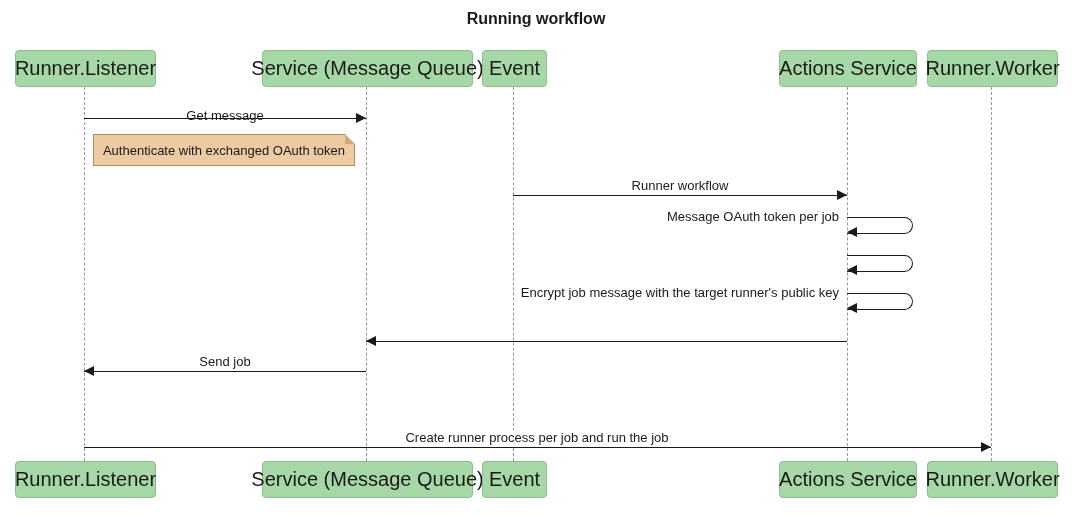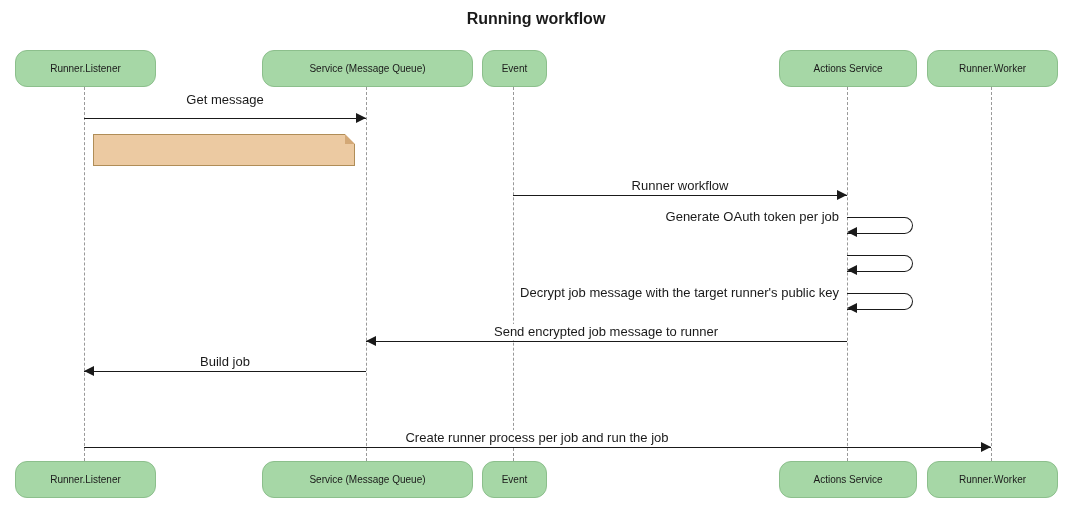--- a/index.html
+++ b/index.html
@@ -24,25 +24,25 @@
     top: 87px;
     height: 374px;
     width: 0;
     border-left: 1px dashed #999999;
   }
   .actor {
     position: absolute;
     height: 35px;
     background: #a6d7a6;
     border: 1px solid #8cbf8c;
-    border-radius: 12px;
+    border-radius: 4px;
     display: flex;
     align-items: center;
     justify-content: center;
-    font-size: 10px;
+    font-size: 20px;
     white-space: nowrap;
   }
   .msg-label {
     position: absolute;
     font-size: 13px;
     line-height: 16px;
     white-space: nowrap;
     background: #ffffff;
     padding: 0 2px;
   }
@@ -106,48 +106,48 @@
   <div class="lifeline" style="left:513px"></div>
   <div class="lifeline" style="left:847px"></div>
   <div class="lifeline" style="left:991px"></div>
 
   <div class="actor" style="left:15px;top:50px;width:139px">Runner.Listener</div>
   <div class="actor" style="left:262px;top:50px;width:209px">Service (Message Queue)</div>
   <div class="actor" style="left:482px;top:50px;width:63px">Event</div>
   <div class="actor" style="left:779px;top:50px;width:136px">Actions Service</div>
   <div class="actor" style="left:927px;top:50px;width:129px">Runner.Worker</div>
 
-  <div class="msg-label centered" style="left:225px;top:92px">Get message</div>
+  <div class="msg-label centered" style="left:225px;top:108px">Get message</div>
   <div class="msg-line" style="left:84px;top:118px;width:282px"></div>
   <div class="arrow-right" style="left:356px;top:113px"></div>
 
   <div class="note" style="left:93px;top:134px;width:260px;height:30px">
     <span class="fold"></span>
+    <span>Authenticate with exchanged OAuth token</span>
   </div>
 
   <div class="msg-label centered" style="left:680px;top:178px">Runner workflow</div>
   <div class="msg-line" style="left:513px;top:195px;width:334px"></div>
   <div class="arrow-right" style="left:837px;top:190px"></div>
 
-  <div class="msg-label right-aligned" style="right:231px;top:209px">Generate OAuth token per job</div>
+  <div class="msg-label right-aligned" style="right:231px;top:209px">Message OAuth token per job</div>
   <div class="self-loop" style="left:847px;top:217px"></div>
   <div class="arrow-left" style="left:847px;top:227px"></div>
 
   <div class="self-loop" style="left:847px;top:255px"></div>
   <div class="arrow-left" style="left:847px;top:265px"></div>
 
-  <div class="msg-label right-aligned" style="right:231px;top:285px">Decrypt job message with the target runner's public key</div>
+  <div class="msg-label right-aligned" style="right:231px;top:285px">Encrypt job message with the target runner's public key</div>
   <div class="self-loop" style="left:847px;top:293px"></div>
   <div class="arrow-left" style="left:847px;top:303px"></div>
 
-  <div class="msg-label centered" style="left:606px;top:324px">Send encrypted job message to runner</div>
   <div class="msg-line" style="left:366px;top:341px;width:481px"></div>
   <div class="arrow-left" style="left:366px;top:336px"></div>
 
-  <div class="msg-label centered" style="left:225px;top:354px">Build job</div>
+  <div class="msg-label centered" style="left:225px;top:354px">Send job</div>
   <div class="msg-line" style="left:84px;top:371px;width:282px"></div>
   <div class="arrow-left" style="left:84px;top:366px"></div>
 
 
   <div class="msg-label centered" style="left:537px;top:430px">Create runner process per job and run the job</div>
   <div class="msg-line" style="left:84px;top:447px;width:907px"></div>
   <div class="arrow-right" style="left:981px;top:442px"></div>
 
   <div class="actor" style="left:15px;top:461px;width:139px">Runner.Listener</div>
   <div class="actor" style="left:262px;top:461px;width:209px">Service (Message Queue)</div>

